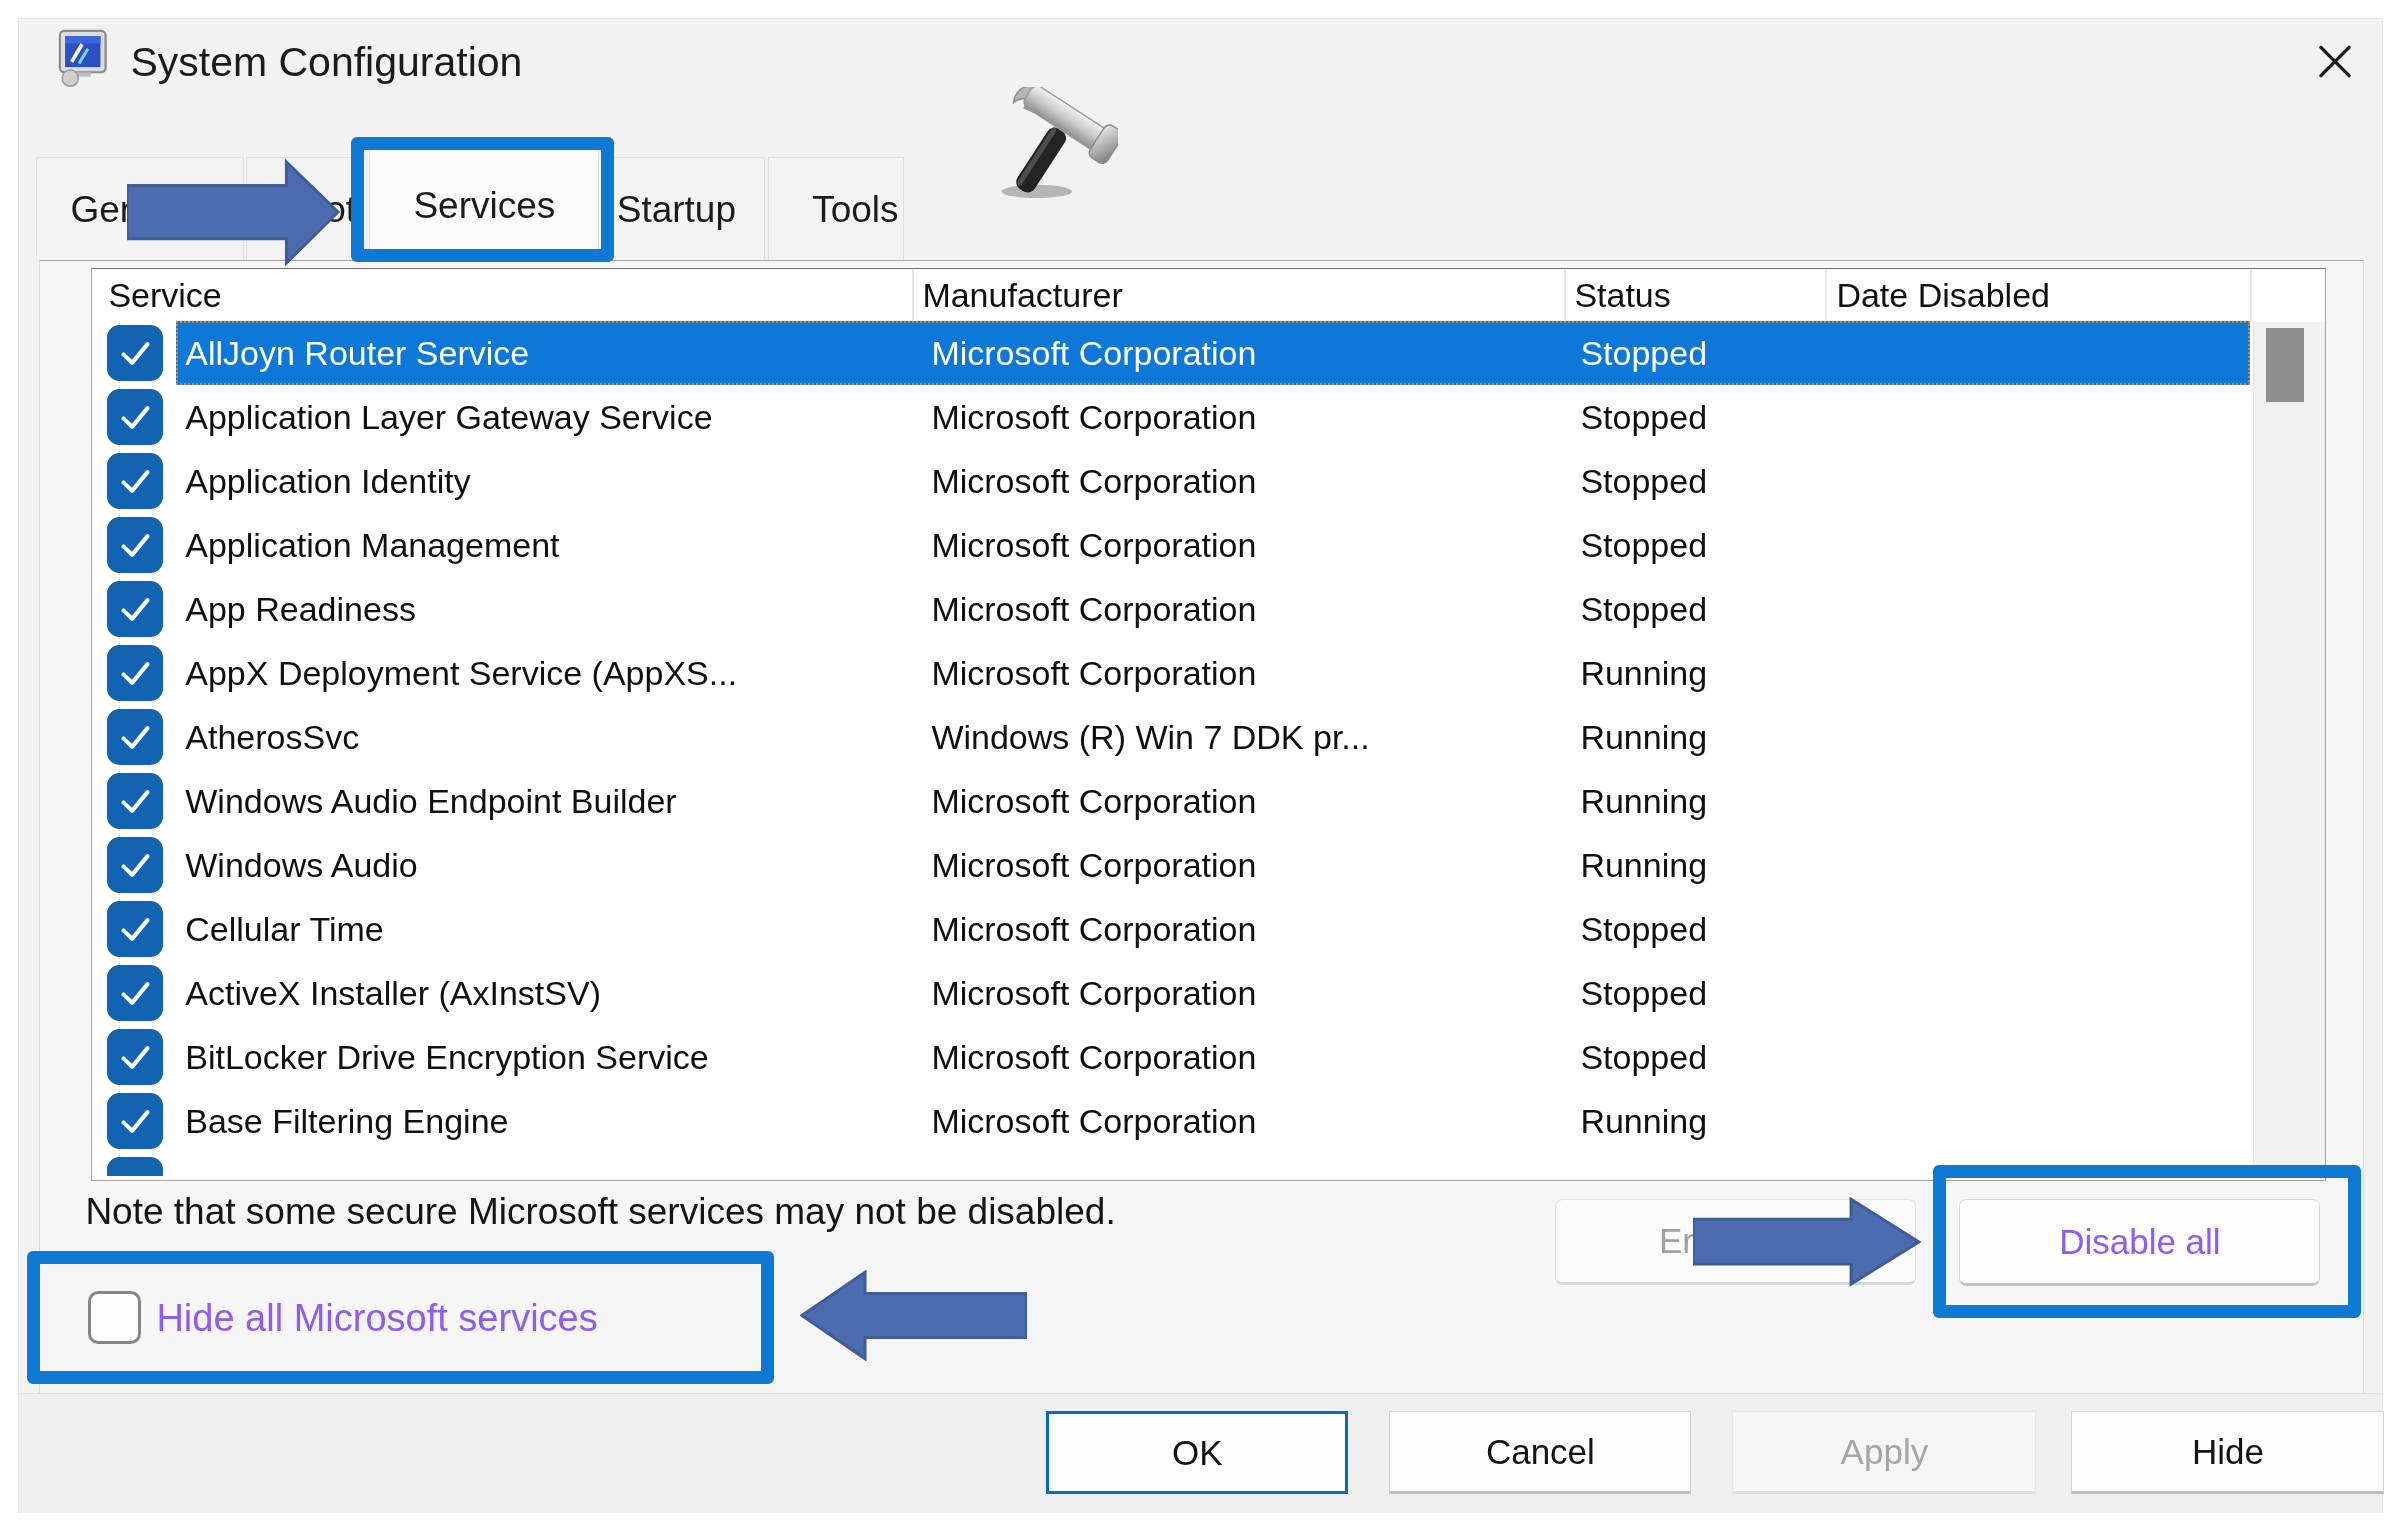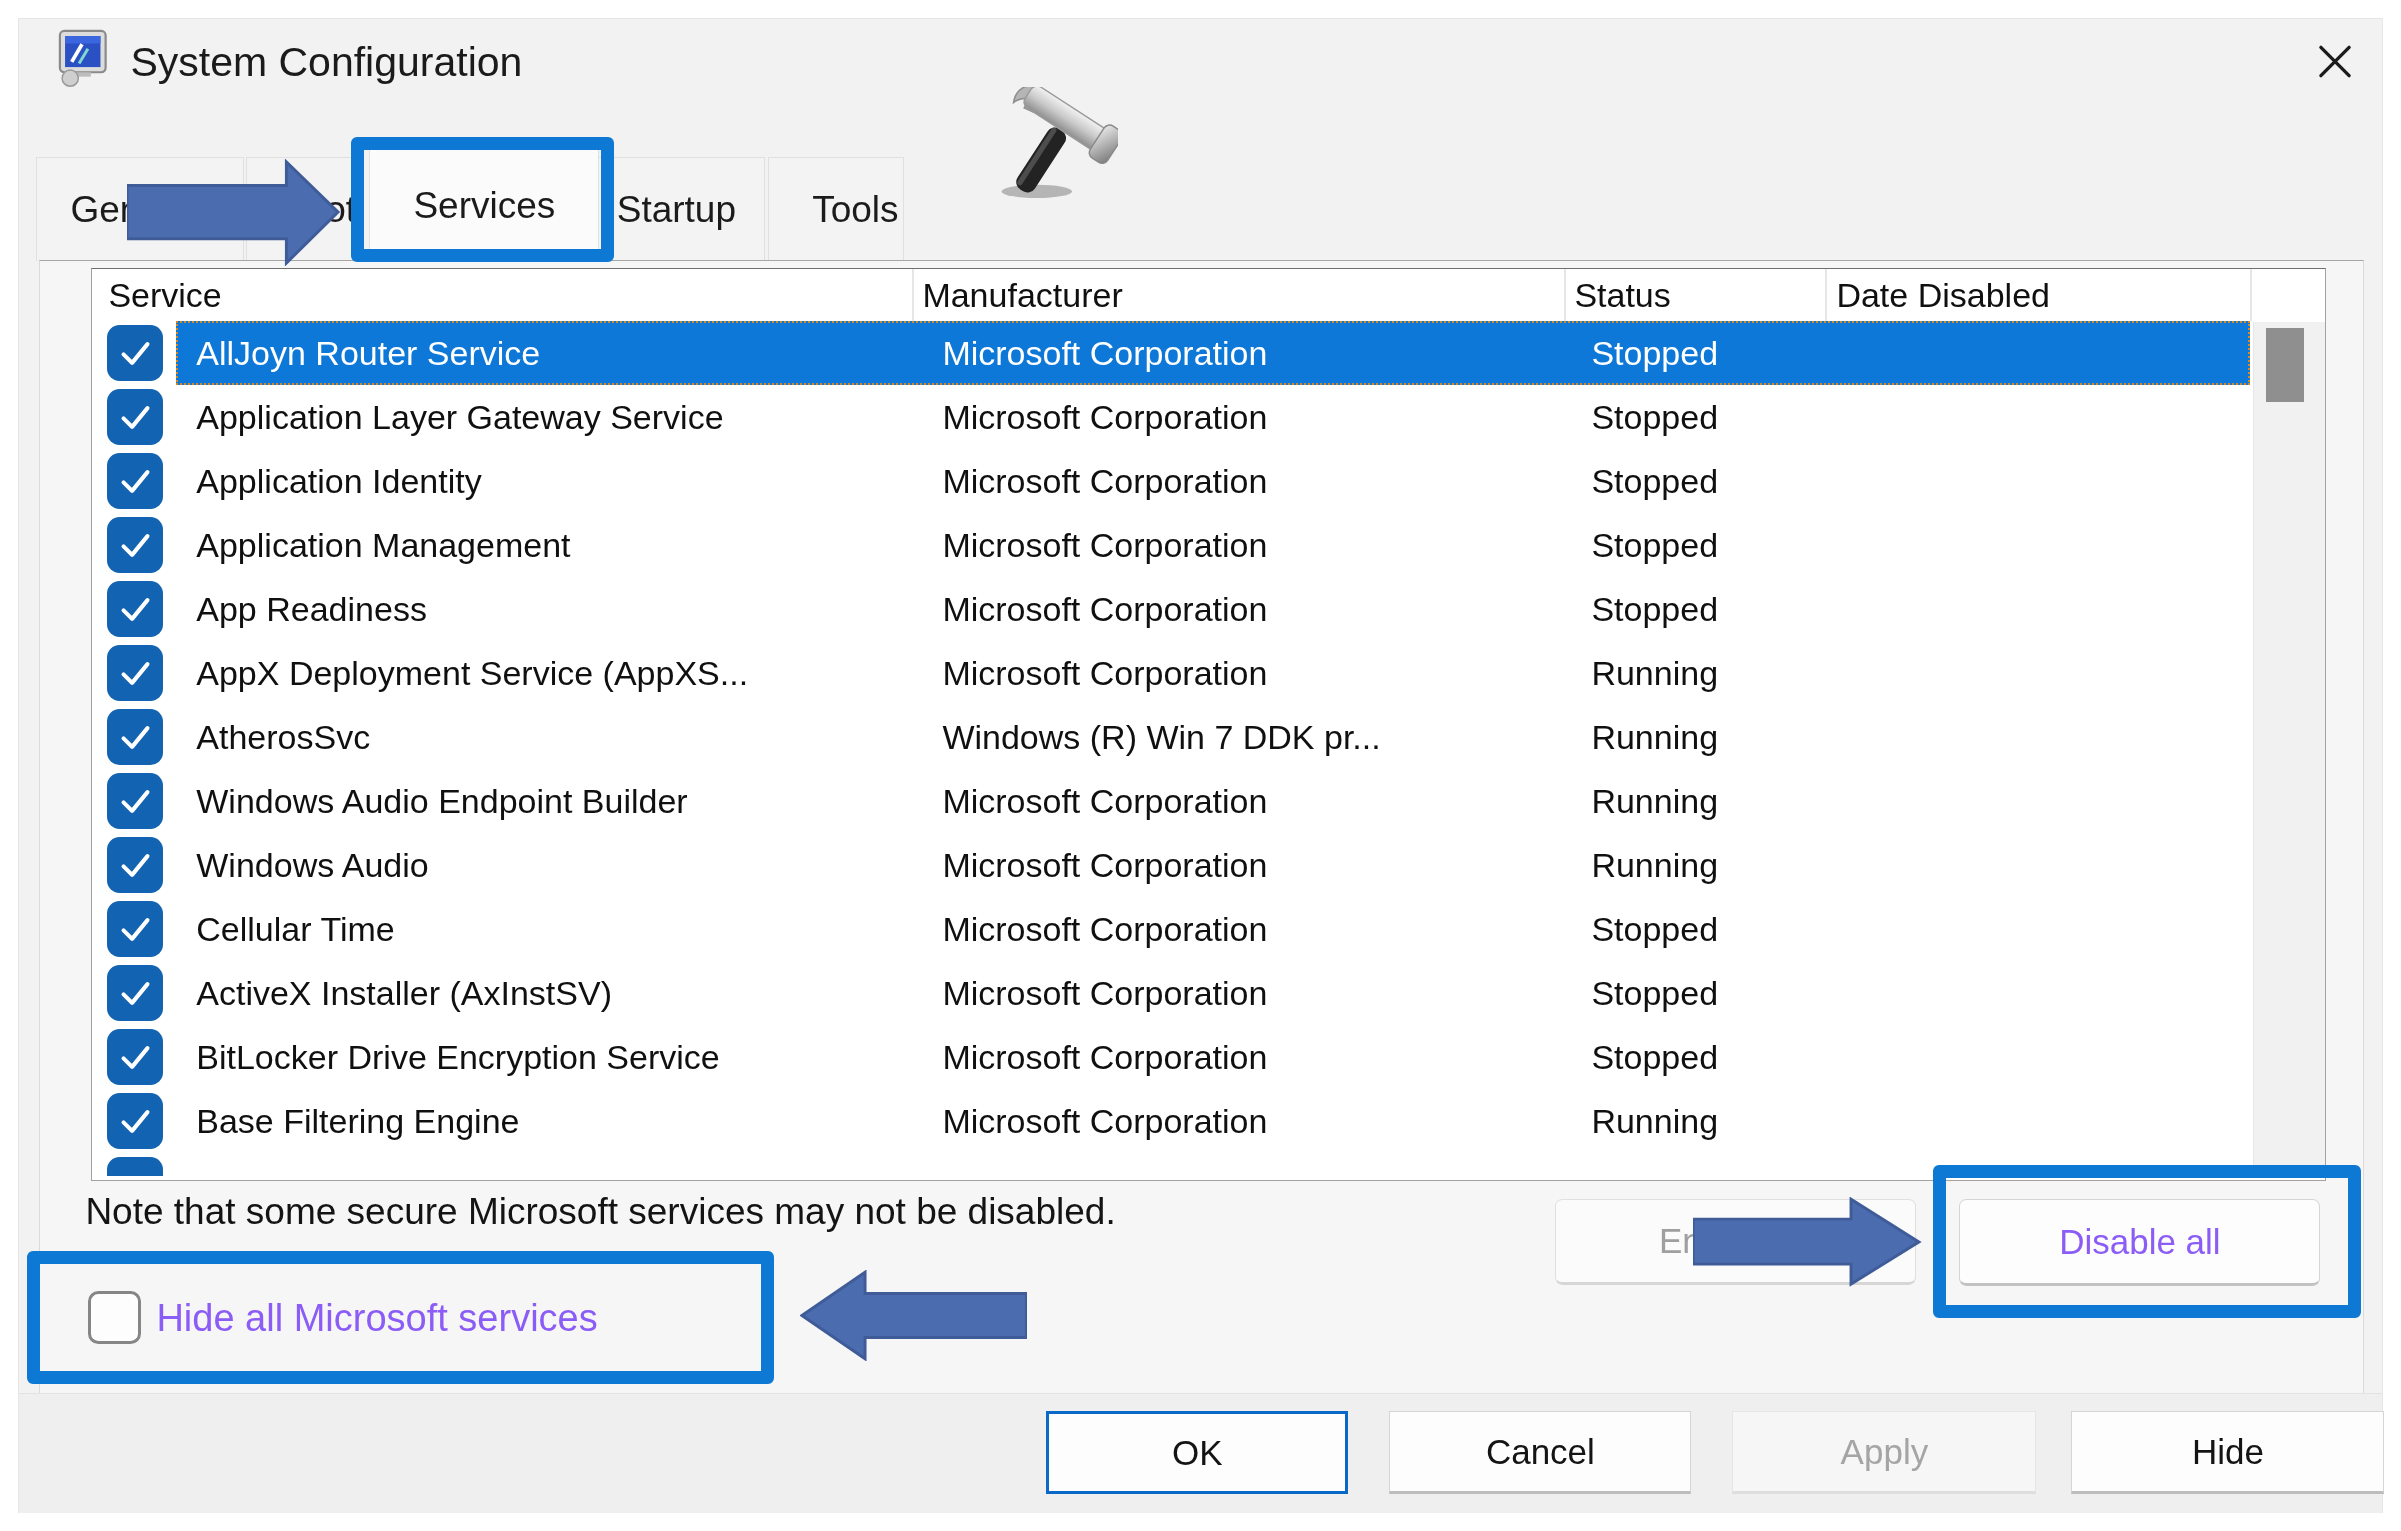--- a/index.html
+++ b/index.html
@@ -33,21 +33,21 @@
   .vsep{position:absolute;top:0;height:52px;width:1.5px;background:#e6e6e6;}
   .vsep.s1{left:820px}.vsep.s2{left:1472px}.vsep.s3{left:1733px}.vsep.s4{left:2158px}
 
   .lv-rows{position:absolute;left:0;top:52px;width:100%;}
   .lrow{position:relative;height:64px;}
   .cb{position:absolute;left:14.8px;top:3.7px;width:56px;height:56px;background:#1263b2;border-radius:12.5px;
       display:flex;align-items:center;justify-content:center;cursor:pointer;}
   .cb svg{width:41px;height:41px;}
   .band{position:absolute;left:84px;top:0;width:2074px;height:64px;}
   .lrow.sel .band{background:#0d78d8;outline:2.2px dotted #d9881f;outline-offset:-2.2px;}
-  .c{position:absolute;top:0;height:64px;line-height:65px;font-size:34px;color:#101010;white-space:nowrap;margin-left:11px;}
+  .c{position:absolute;top:0;height:64px;line-height:65px;font-size:34px;color:#101010;white-space:nowrap;}
   .c.name{left:8.9px}.c.mfr{left:755px}.c.st{left:1404px}
   .lrow.sel .c{color:#ffffff;}
   .cb-partial{position:absolute;left:14.8px;top:888px;width:56px;height:19px;background:#1263b2;border-radius:12.5px 12.5px 0 0;}
 
   .sb-track{position:absolute;left:2161px;top:53px;width:71px;height:856px;background:#f1f1f1;border-left:0.7px solid #e6e6e6;}
   .sb-thumb{position:absolute;left:11.8px;top:5.9px;width:38px;height:74px;background:#8f8f8f;cursor:pointer;}
 
   
   .note{position:absolute;left:66px;top:1170px;height:46px;line-height:46px;font-size:37px;color:#141414;white-space:nowrap;}
   .btn{box-sizing:border-box;position:absolute;font-size:35px;display:flex;align-items:center;justify-content:center;

